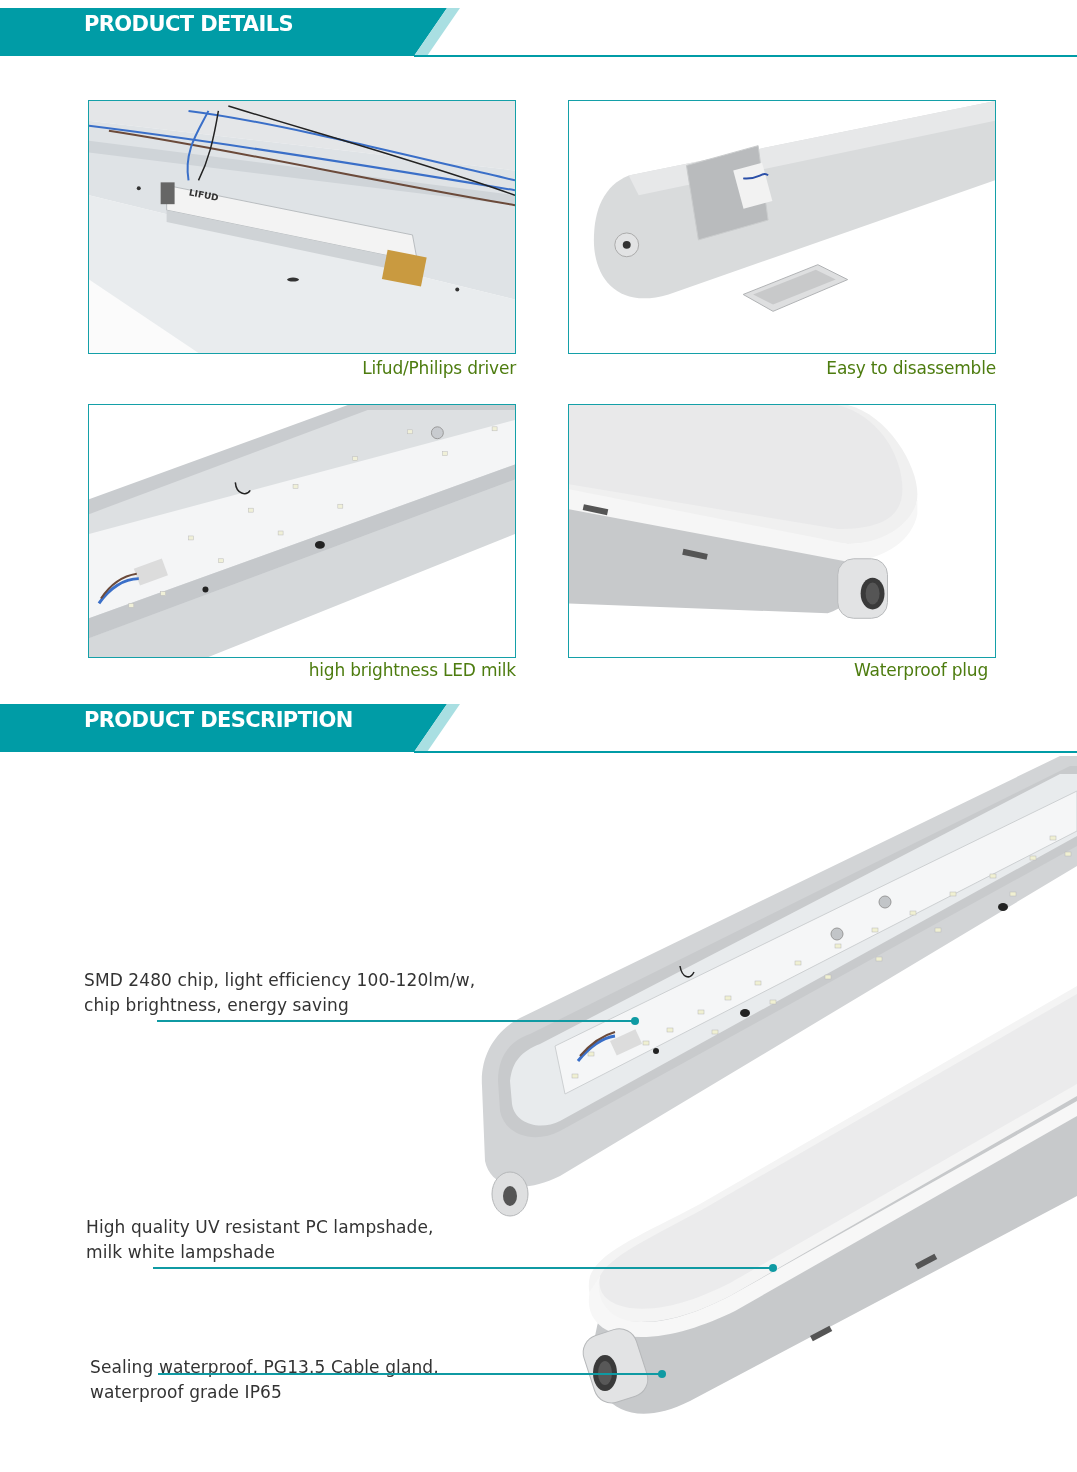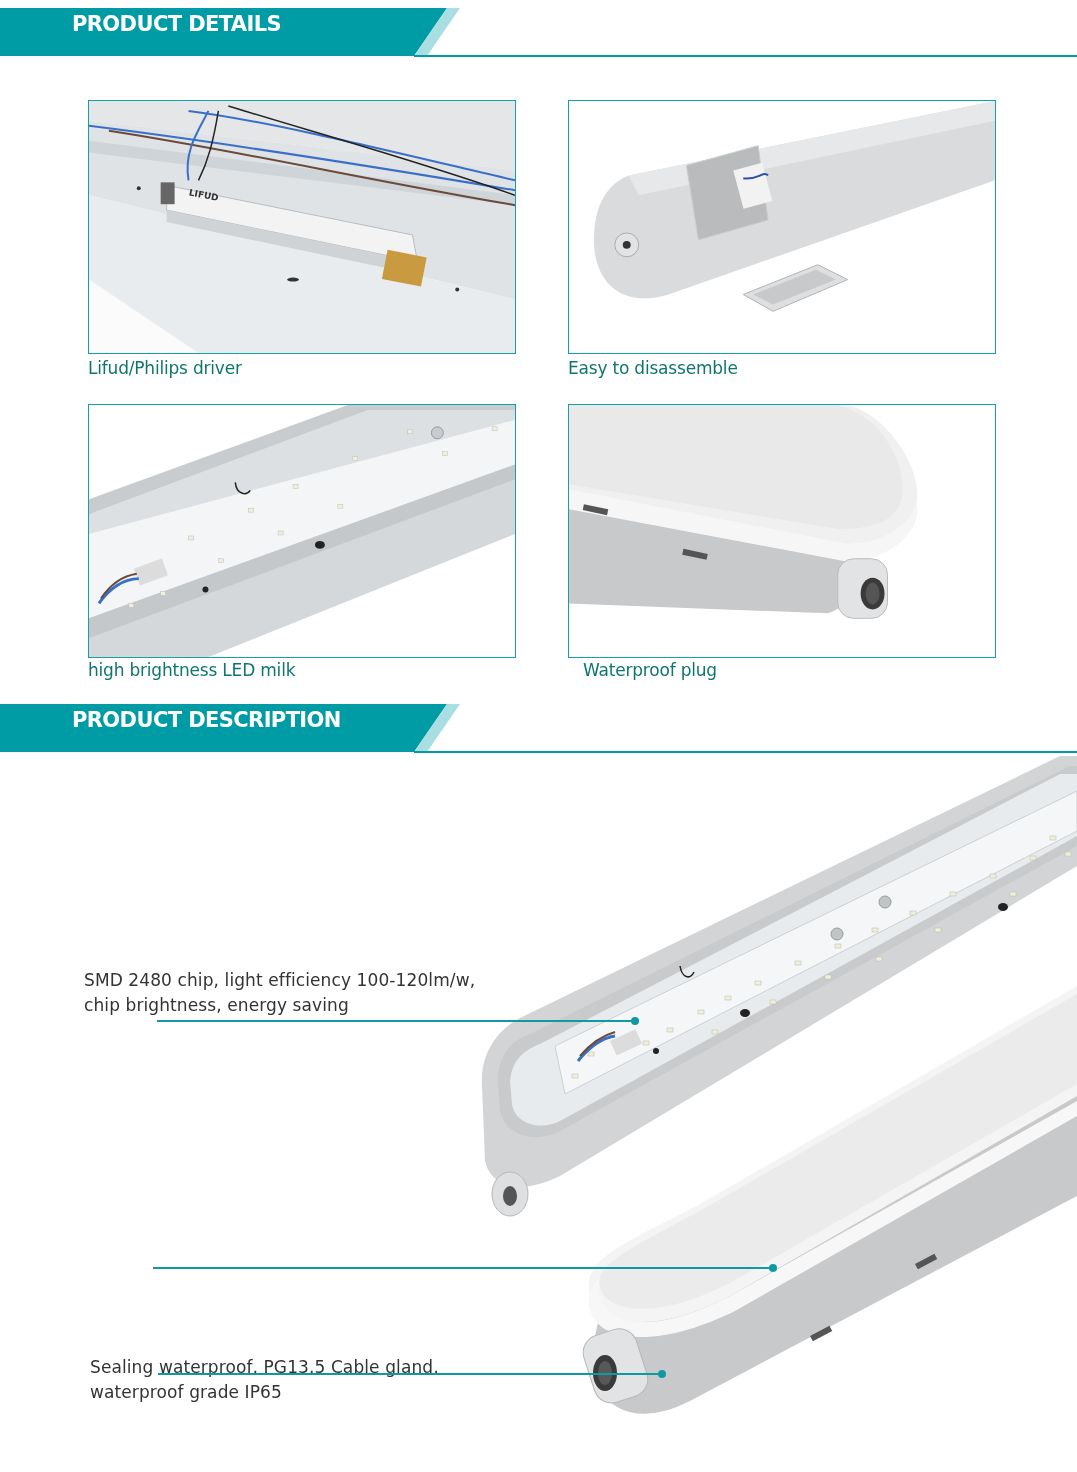--- a/index.html
+++ b/index.html
@@ -2,33 +2,33 @@
 <html><head>
 <meta charset="utf-8">
 <style>
   * { box-sizing: border-box; margin: 0; padding: 0; }
   html, body { width: 1077px; height: 1472px; background: #ffffff; overflow: hidden; }
   body { position: relative; font-family: "DejaVu Sans", sans-serif; color: #333; }
 
   .section-header { position: absolute; left: 0; width: 1077px; height: 52px; }
   .section-header svg { position: absolute; left: 0; top: 0; }
   .section-title {
-    position: absolute; left: 72px; top: 12px;
+    position: absolute; left: 84px; top: 12px;
     font-family: "DejaVu Sans", sans-serif; font-weight: bold;
     font-size: 21px; letter-spacing: -0.6px; color: #ffffff; text-align: center;
   }
 
   .photo-card {
     position: absolute; width: 428px; height: 254px;
     border: 1.5px solid #14a0a8; background: #fff; overflow: hidden;
   }
   .photo-card svg { position: absolute; left: 0; top: 0; width: 100%; height: 100%; }
   .caption {
-    position: absolute; width: 428px; text-align: left;
-    font-size: 17px; color: #0f766e; letter-spacing: -0.2px;
+    position: absolute; width: 428px; text-align: right;
+    font-size: 17px; color: #4d7c0f; letter-spacing: -0.2px;
   }
 
   .desc-stage { position: absolute; left: 0; top: 756px; width: 1077px; height: 716px; }
   .desc-stage svg.product { position: absolute; left: 0; top: 0; }
   .callout-text {
     position: absolute; font-size: 17px; line-height: 25px; color: #333; letter-spacing: 0.1px;
   }
   .callout-line { position: absolute; height: 2px; background: #0f9aa3; }
   .callout-dot { position: absolute; width: 8px; height: 8px; border-radius: 50%; background: #0f9aa3; }
 </style>
@@ -127,21 +127,21 @@
     <path d="M0,85 L280,140 C315,140 345,120 350,95 L350,110 C345,135 320,155 280,158 L0,105 Z" fill="#f6f6f6"></path>
     <g>
       <rect x="270" y="155" width="50" height="60" rx="16" fill="#e2e3e4" stroke="#b8babc"></rect>
       <ellipse cx="305" cy="190" rx="12" ry="16" fill="#3a3a3a"></ellipse>
       <ellipse cx="305" cy="190" rx="7" ry="11" fill="#555"></ellipse>
     </g>
     <rect x="15" y="100" width="25" height="6" fill="#555" transform="rotate(12 15 100)"></rect>
     <rect x="115" y="145" width="25" height="6" fill="#555" transform="rotate(12 115 145)"></rect>
   </svg>
 </div>
-<div class="caption" style="left:583px; top:660px;">Waterproof plug</div>
+<div class="caption" style="left:560px; top:660px;">Waterproof plug</div>
 
 <div class="section-header" style="top:696px;">
   <svg width="1077" height="60">
     <polygon points="0,8 447,8 414,56 0,56" fill="#009ca6"></polygon>
     <polygon points="447,8 460,8 427,56 414,56" fill="#a9dfe2"></polygon>
     <rect x="414" y="55" width="663" height="2" fill="#009ca6"></rect>
   </svg>
   <div class="section-title">PRODUCT DESCRIPTION</div>
 </div>
 
@@ -203,20 +203,24 @@
     </g>
   </svg>
 
   <div class="callout-text" style="left:84px; top:212px;">
     <div>SMD 2480 chip, light efficiency 100-120lm/w,</div>
     <div>chip brightness, energy saving</div>
   </div>
   <div class="callout-line" style="left:157px; top:264px; width:478px;"></div>
   <div class="callout-dot" style="left:631px; top:261px;"></div>
 
+  <div class="callout-text" style="left:86px; top:459px;">
+    <div>High quality UV resistant PC lampshade,</div>
+    <div>milk white lampshade</div>
+  </div>
   <div class="callout-line" style="left:153px; top:511px; width:620px;"></div>
   <div class="callout-dot" style="left:769px; top:508px;"></div>
 
   <div class="callout-text" style="left:90px; top:567px;margin-top:32px;">
     <div>Sealing waterproof, PG13.5 Cable gland,</div>
     <div>waterproof grade IP65</div>
   </div>
   <div class="callout-line" style="left:158px; top:617px; width:504px;"></div>
   <div class="callout-dot" style="left:658px; top:614px;"></div>
 </div>

